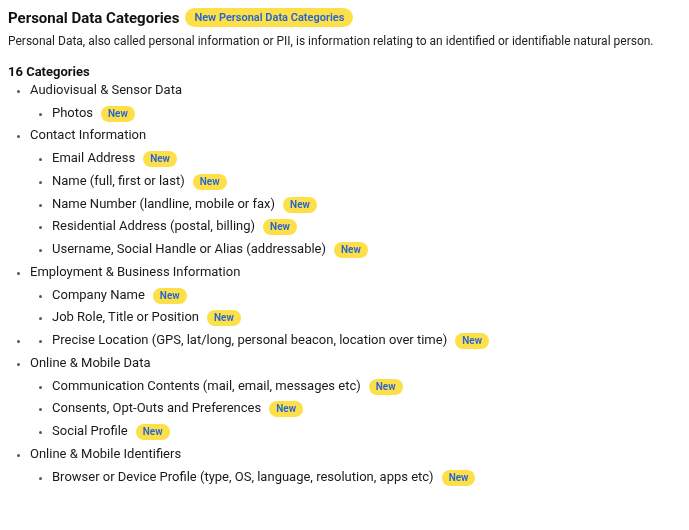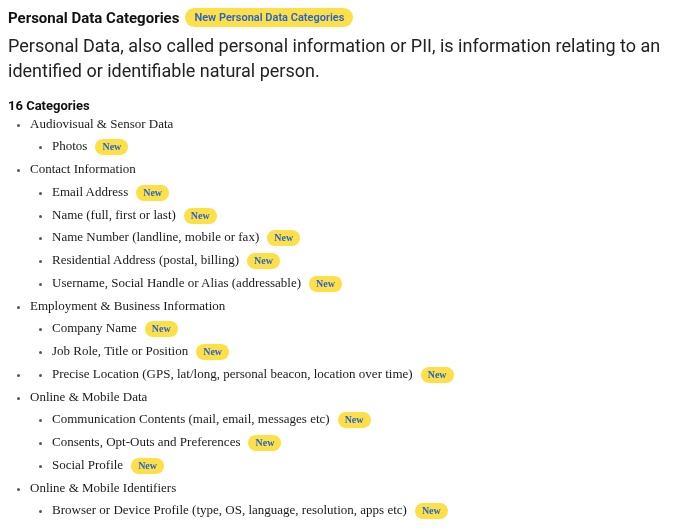--- a/index.html
+++ b/index.html
@@ -32,21 +32,21 @@
     padding: 3px 9px;
     border-radius: 10px;
     line-height: 1.2;
     white-space: nowrap;
   }
   .pill-small {
     font-size: 10px;
     padding: 2px 7px;
   }
   .description {
-    font-size: 18px;
+    font-size: 12px;
     color: #222;
     margin-bottom: 14px;
     line-height: 1.4;
   }
   .count-heading {
     font-size: 13px;
     font-weight: 700;
     color: #111;
   }
   ul.tree {
@@ -55,21 +55,20 @@
     margin: 0;
   }
   ul.tree ul {
     list-style: disc;
     padding-left: 22px;
     margin: 0;
   }
   ul.tree li {
     line-height: 1.75;
     color: #1a1a1a;
-    font-family: Liberation Serif, serif;
   }
   ul.tree li::marker {
     color: #555;
     font-size: 11px;
   }
   .item-label {
     margin-right: 8px;
   }
 </style>
 </head>

